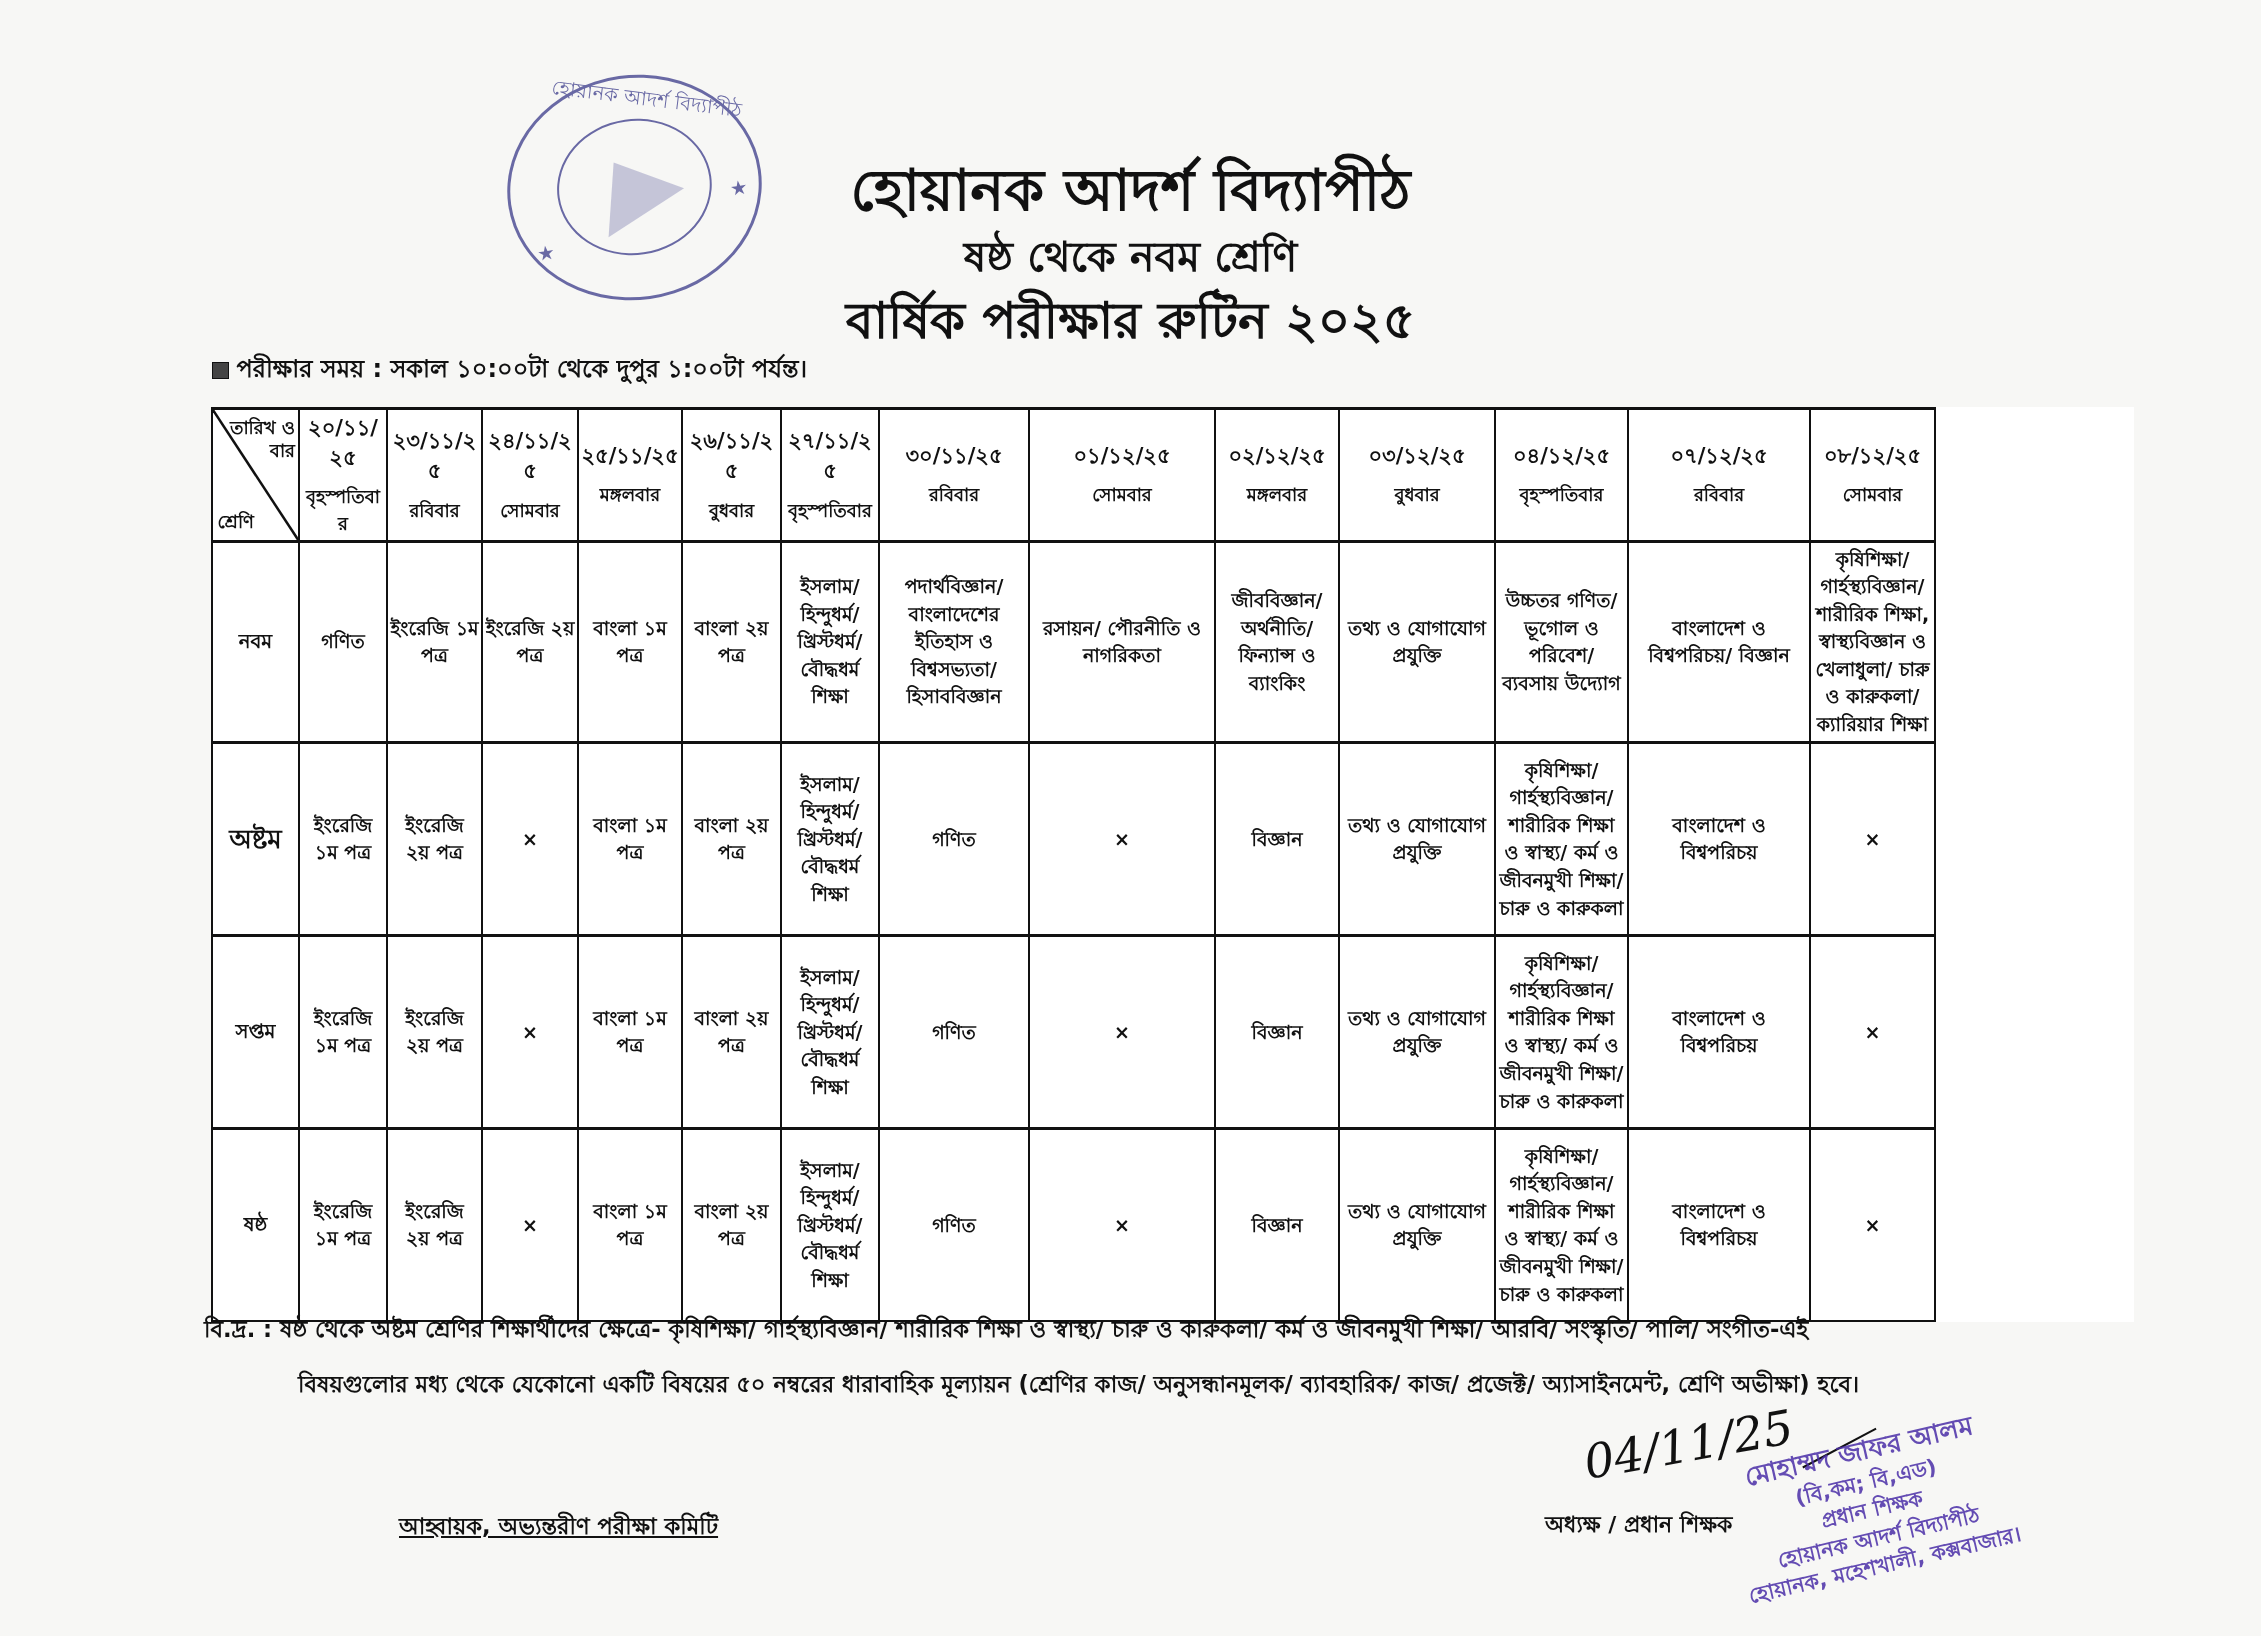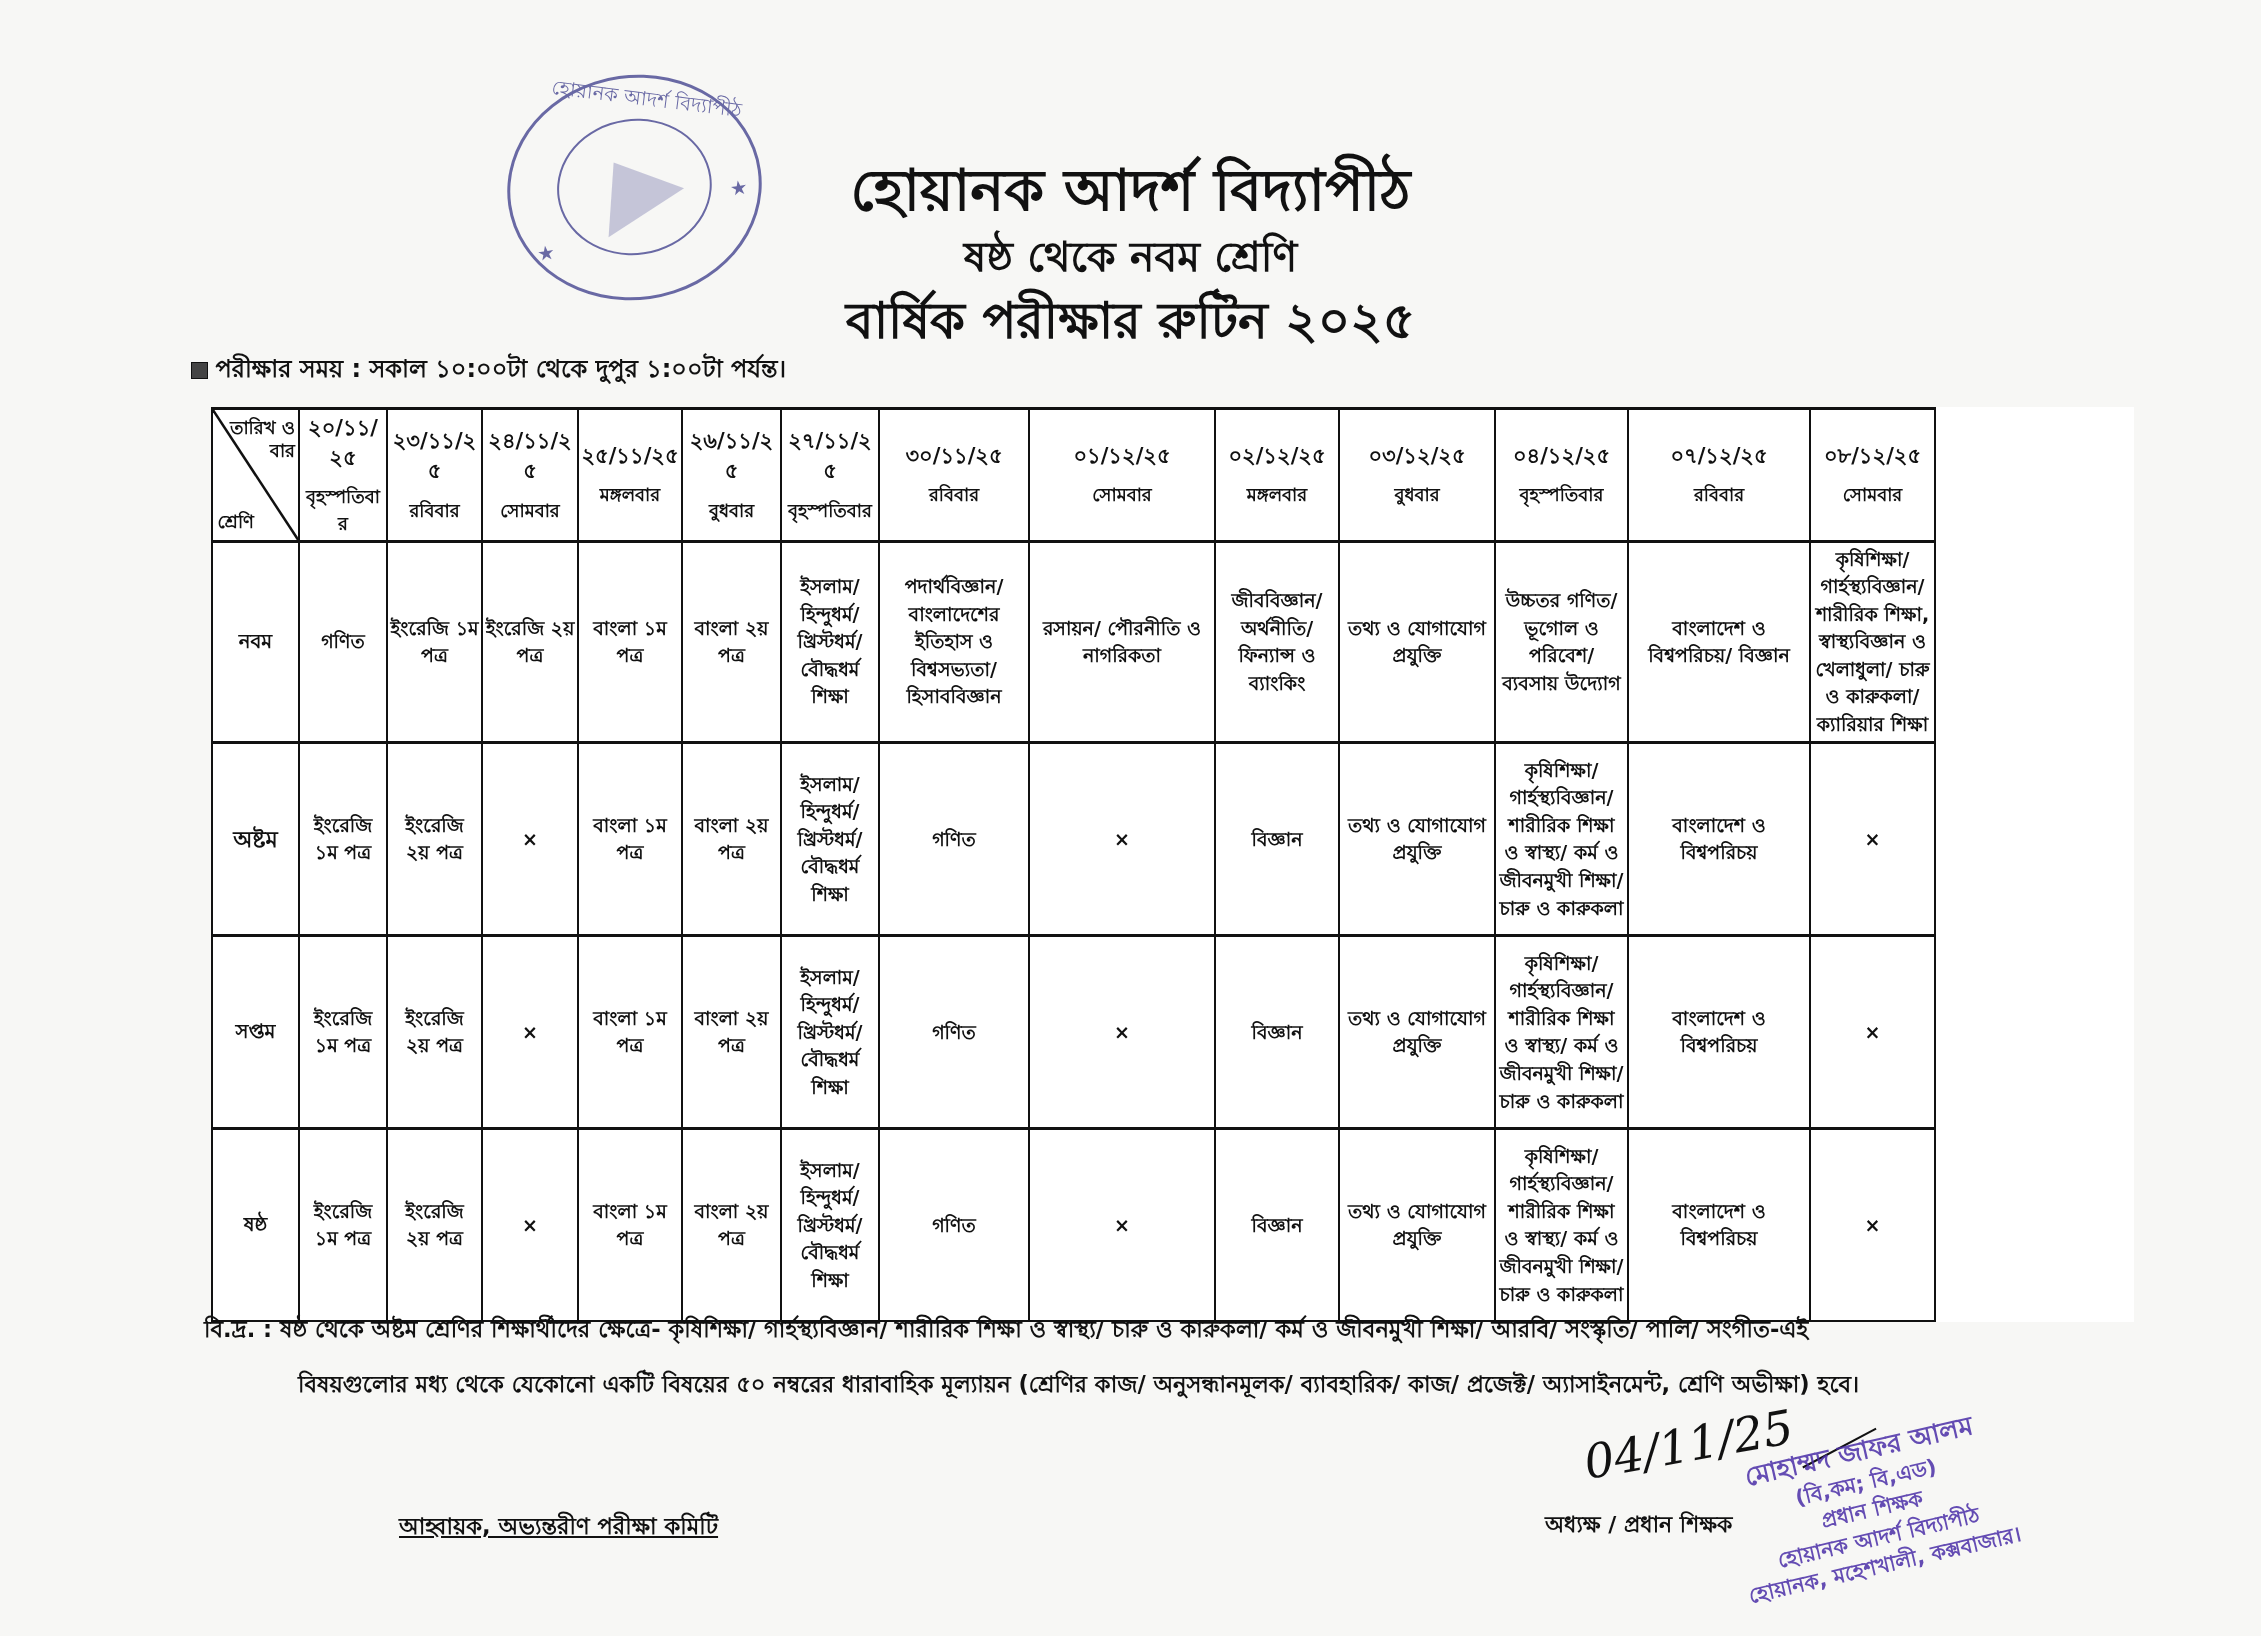--- a/index.html
+++ b/index.html
@@ -27,21 +27,21 @@
     position:absolute; left:53px; top:9px; font-size:19.6px; color:#3a3a8a;
     transform:rotate(15deg); white-space:nowrap;
   }
   .title {
     position:absolute; left:0; width:2261px; text-align:center; font-weight:bold;
   }
   .t1 { top:147px; font-size:57px; }
   .t2 { top:225px; font-size:41px; }
   .t3 { top:283px; font-size:50px; }
   .time-note {
-    position:absolute; left:191px; top:350px; font-size:24px; font-weight:bold;
+    position:absolute; left:212px; top:350px; font-size:24px; font-weight:bold;
   }
   .time-note .sq {
     display:inline-block; width:15px; height:15px; background:#444; border:1.5px solid #111;
     margin-right:7.5px; vertical-align:middle;
   }
   table.routine {
     position:absolute; left:211px; top:407px; width:1847px; border-collapse:collapse;
     table-layout:fixed; background:#fff;
   }
   table.routine td, table.routine th {
@@ -198,21 +198,21 @@
         <td>ইসলাম/হিন্দুধর্ম/ খ্রিস্টধর্ম/বৌদ্ধধর্ম শিক্ষা</td>
         <td>পদার্থবিজ্ঞান/ বাংলাদেশের ইতিহাস ও বিশ্বসভ্যতা/ হিসাববিজ্ঞান</td>
         <td>রসায়ন/ পৌরনীতি ও নাগরিকতা</td>
         <td>জীববিজ্ঞান/ অর্থনীতি/ ফিন্যান্স ও ব্যাংকিং</td>
         <td>তথ্য ও যোগাযোগ প্রযুক্তি</td>
         <td>উচ্চতর গণিত/ ভূগোল ও পরিবেশ/ ব্যবসায় উদ্যোগ</td>
         <td>বাংলাদেশ ও বিশ্বপরিচয়/ বিজ্ঞান</td>
         <td>কৃষিশিক্ষা/ গার্হস্থ্যবিজ্ঞান/ শারীরিক শিক্ষা, স্বাস্থ্যবিজ্ঞান ও খেলাধুলা/ চারু ও কারুকলা/ ক্যারিয়ার শিক্ষা</td>
       </tr>
       <tr>
-        <td style="font-size: 22px;">অষ্টম</td>
+        <td style="font-size: 26px;">অষ্টম</td>
         <td>ইংরেজি ১ম পত্র</td>
         <td>ইংরেজি ২য় পত্র</td>
         <td class="cell-x">×</td>
         <td>বাংলা ১ম পত্র</td>
         <td>বাংলা ২য় পত্র</td>
         <td>ইসলাম/হিন্দুধর্ম/ খ্রিস্টধর্ম/বৌদ্ধধর্ম শিক্ষা</td>
         <td>গণিত</td>
         <td class="cell-x">×</td>
         <td>বিজ্ঞান</td>
         <td>তথ্য ও যোগাযোগ প্রযুক্তি</td>

